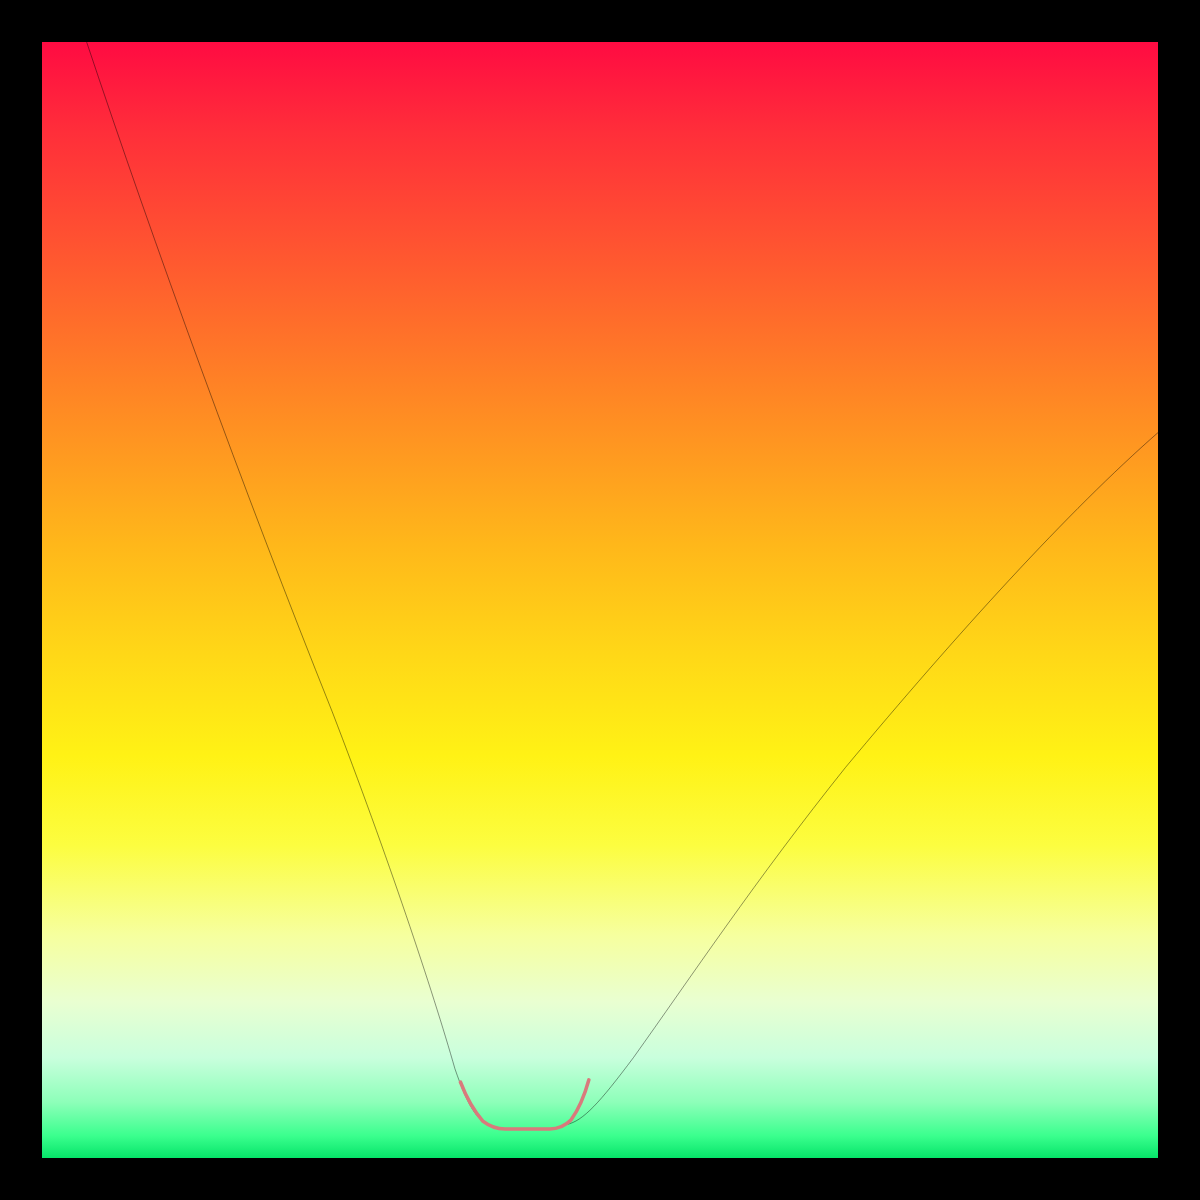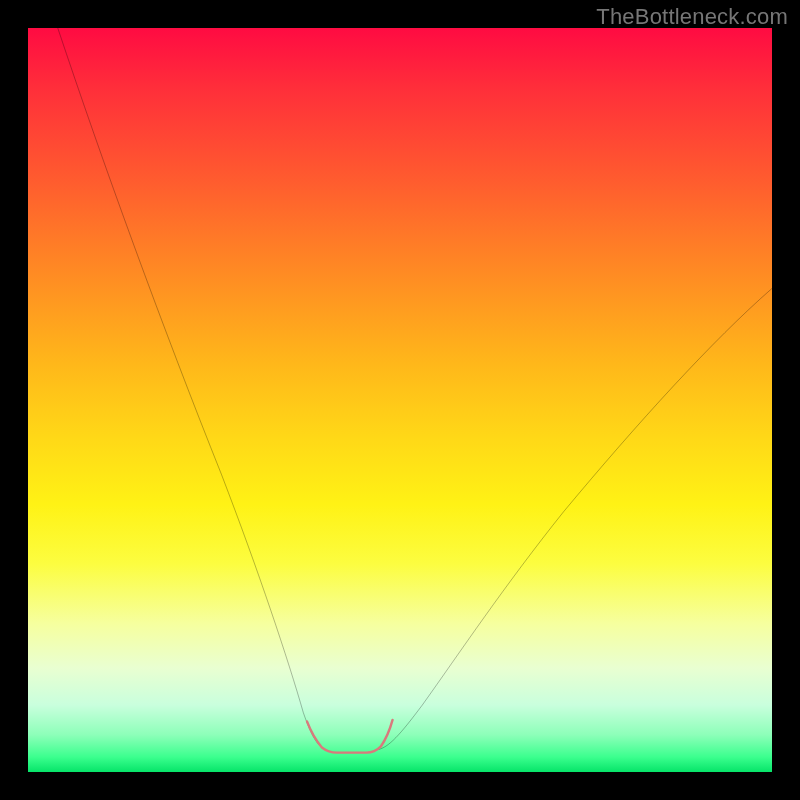--- a/index.html
+++ b/index.html
@@ -61,21 +61,20 @@
     inset: 0;
     width: 100%;
     height: 100%;
   }
 </style>
 </head>
 <body>
 
 <div class="frame">
 
-  <div class="watermark">TheBottleneck.com</div>
 
   <div class="plot">
     <div class="gradient-bg"></div>
 
     <svg class="curves" viewBox="0 0 100 100" preserveAspectRatio="none">
 
       <path d="M 4 0
                C 10 18, 18 40, 26 60
                C 31 73, 35 85, 37 92
                C 38.2 95.5, 39 96.5, 40 97" fill="none" stroke="#000" stroke-width="0.28" vector-effect="non-scaling-stroke"></path>

